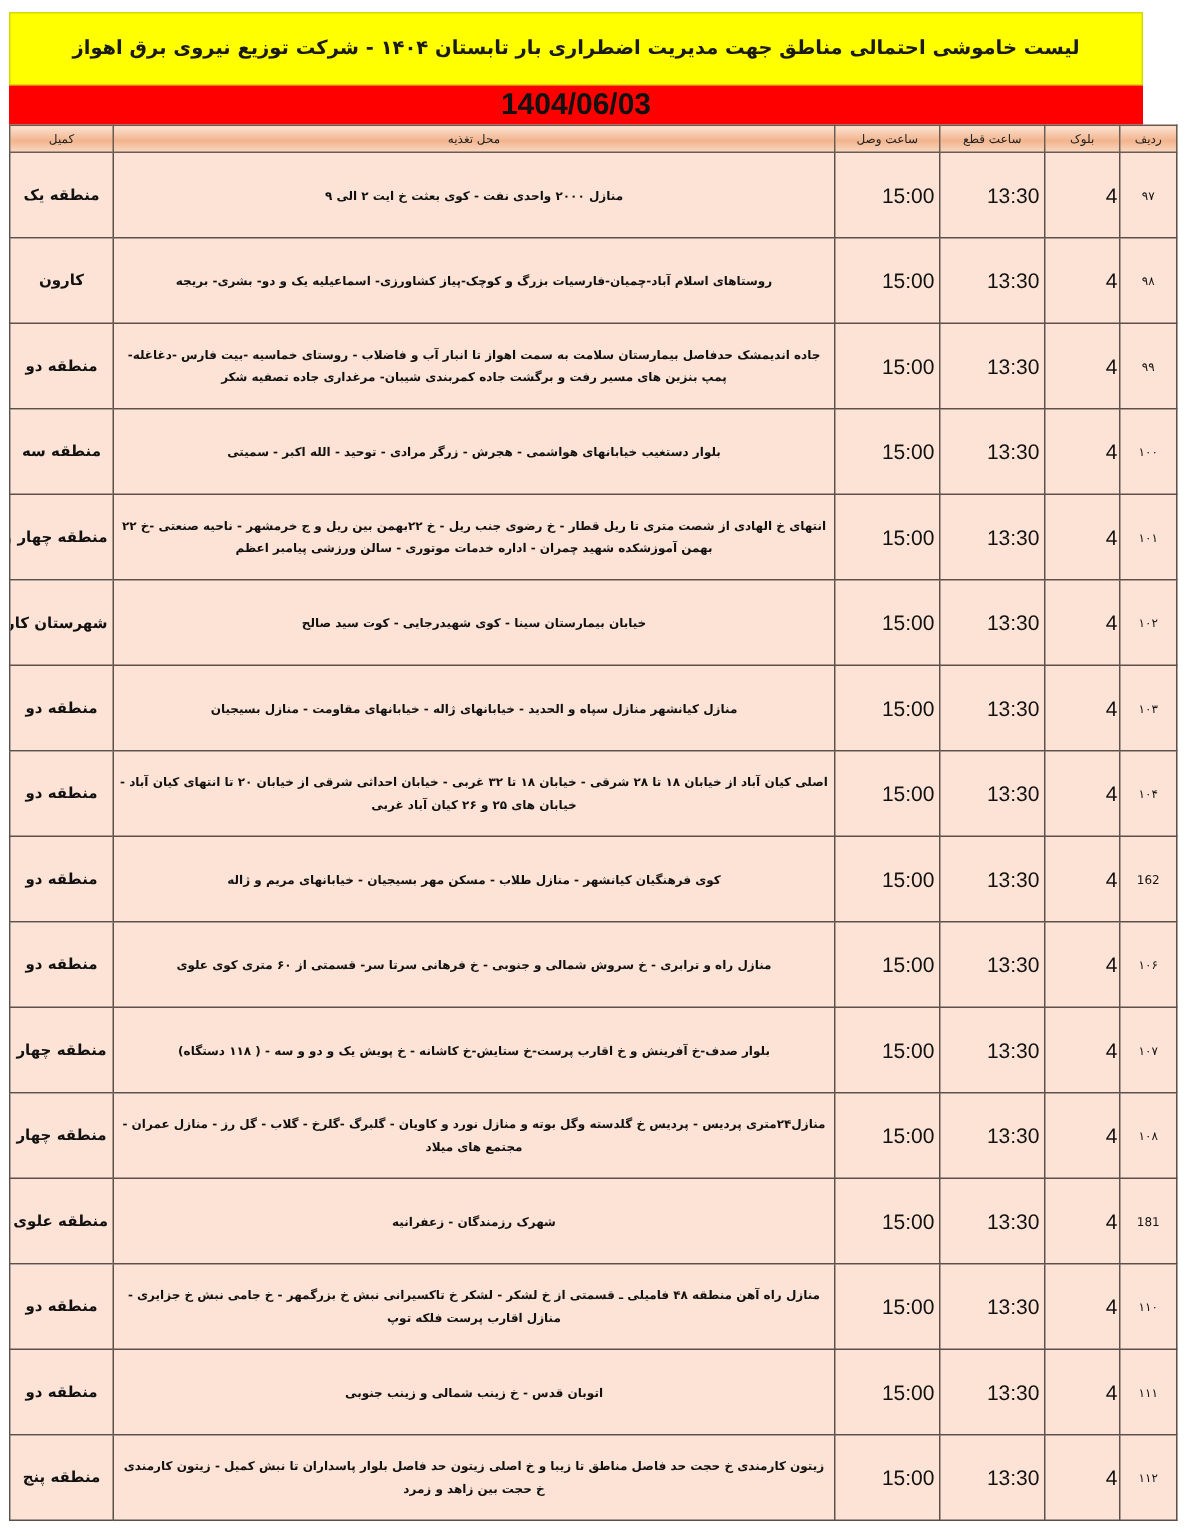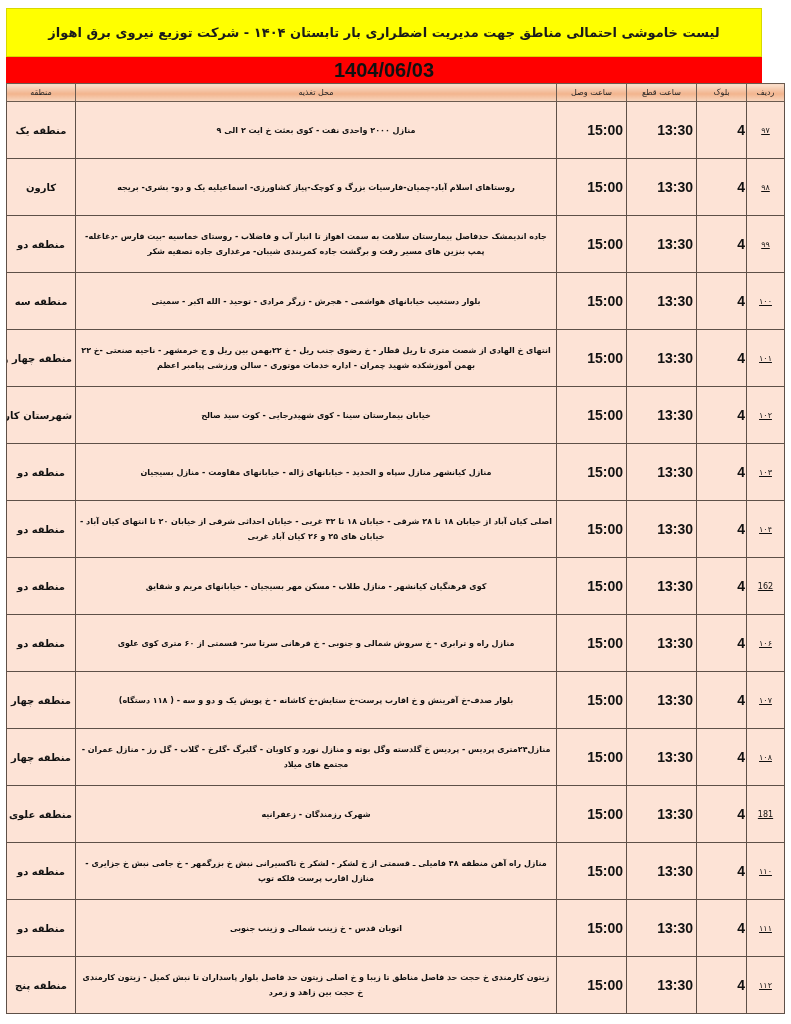--- a/index.html
+++ b/index.html
@@ -7,22 +7,22 @@
   .sheet { position:absolute; left:6px; top:8px; width:756px;border-radius:23px; }
   .title-bar { height:49px; background:#ffff00; display:flex; align-items:center; justify-content:center; direction:rtl; border:1px solid #d8d800; box-sizing:border-box; }
   .title-bar span { font-size:13px; font-weight:bold; color:#1a1a1a; }
   .date-bar { height:26px; background:#ff0000; display:flex; align-items:center; justify-content:center; }
   .date-bar span { font-family:"Liberation Sans", sans-serif; font-size:20px; font-weight:bold; color:#111; }
   table { border-collapse:collapse; width:778px; table-layout:fixed; direction:rtl; }
   th { height:17px; padding:0; font-size:8px; font-weight:normal; color:#222;
        background:linear-gradient(to bottom,#fbe1cf 0%,#f2b48d 55%,#f9d8c2 100%);
        border:1px solid #6b5b50; text-align:center; }
   td { height:56px; padding:0 3px; background:#fde3d6; border:1px solid #5e5048; text-align:center; vertical-align:middle; color:#111; }
-  td.num { font-size:8px;text-decoration:underline; }
-  td.block, td.time { font-family:"Liberation Sans", sans-serif; font-weight:bold; font-size:14px;padding-left:48px; }
+  td.num { font-size:8px; }
+  td.block, td.time { font-family:"Liberation Sans", sans-serif; font-weight:normal; font-size:14px;padding-left:48px; }
   td.desc { font-size:8px; font-weight:bold; line-height:15px;margin-top:28px; }
   td.region { font-size:10px; font-weight:bold; white-space:nowrap; overflow:hidden; direction:rtl;margin-left:36px; }
 </style>
 </head>
 <body>
 
 <div class="sheet">
   <div class="title-bar">
     <span>لیست خاموشی احتمالی مناطق جهت مدیریت اضطراری بار تابستان ۱۴۰۴ - شرکت توزیع نیروی برق اهواز</span>
   </div>
@@ -38,21 +38,21 @@
         <col style="width:481px">
         <col style="width:69px">
     </colgroup>
     <thead>
       <tr>
         <th>ردیف</th>
         <th>بلوک</th>
         <th>ساعت قطع</th>
         <th>ساعت وصل</th>
         <th>محل تغذیه</th>
-        <th>منطقه</th>
+        <th>کمیل</th>
       </tr>
     </thead>
     <tbody id="tbody">
         <tr>
     <td class="num">۹۷</td>
     <td class="block">4</td>
     <td class="time">13:30</td>
     <td class="time">15:00</td>
     <td class="desc">منازل ۲۰۰۰ واحدی نفت - کوی بعثت خ ایت ۲ الی ۹</td>
     <td class="region">منطقه یک</td>
@@ -111,21 +111,21 @@
     <td class="time">13:30</td>
     <td class="time">15:00</td>
     <td class="desc">اصلی کیان آباد از خیابان ۱۸ تا ۲۸ شرقی - خیابان ۱۸ تا ۳۲ غربی - خیابان احداثی شرقی از خیابان ۲۰ تا انتهای کیان آباد - خیابان های ۲۵ و ۲۶ کیان آباد غربی</td>
     <td class="region">منطقه دو</td>
   </tr>
         <tr>
     <td class="num">162</td>
     <td class="block">4</td>
     <td class="time">13:30</td>
     <td class="time">15:00</td>
-    <td class="desc">کوی فرهنگیان کیانشهر - منازل طلاب - مسکن مهر بسیجیان - خیابانهای مریم و شقایق</td>
+    <td class="desc">کوی فرهنگیان کیانشهر - منازل طلاب - مسکن مهر بسیجیان - خیابانهای مریم و ژاله</td>
     <td class="region">منطقه دو</td>
   </tr>
         <tr>
     <td class="num">۱۰۶</td>
     <td class="block">4</td>
     <td class="time">13:30</td>
     <td class="time">15:00</td>
     <td class="desc">منازل راه و ترابری - خ سروش شمالی و جنوبی - خ فرهانی سرتا سر- قسمتی از ۶۰ متری کوی علوی</td>
     <td class="region">منطقه دو</td>
   </tr>

